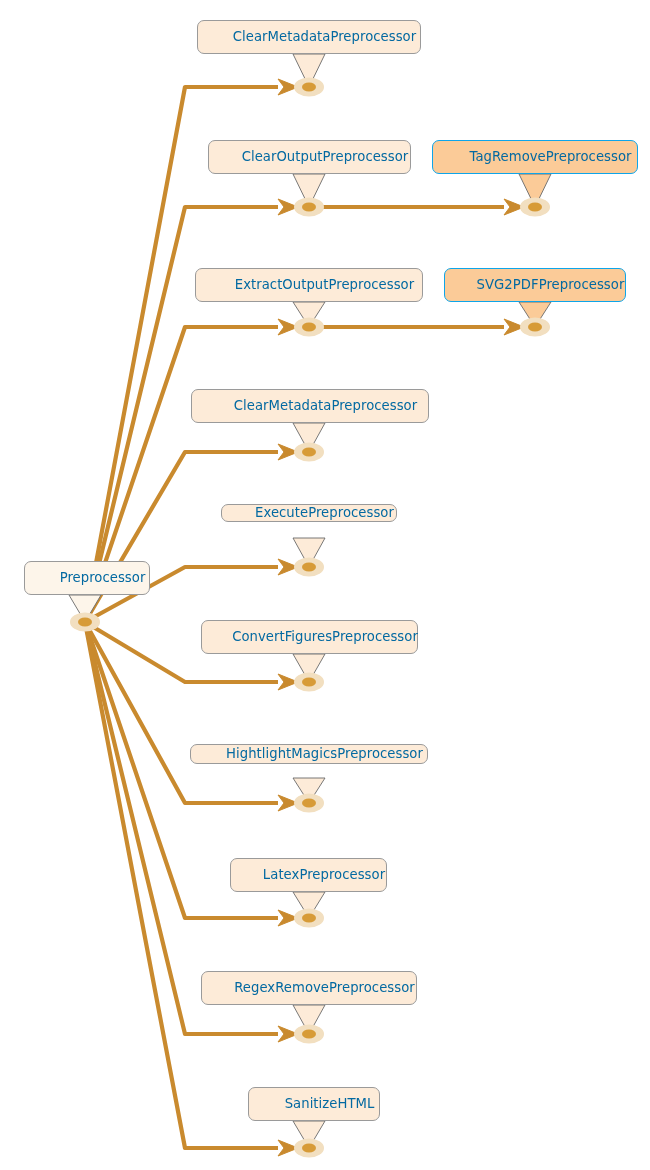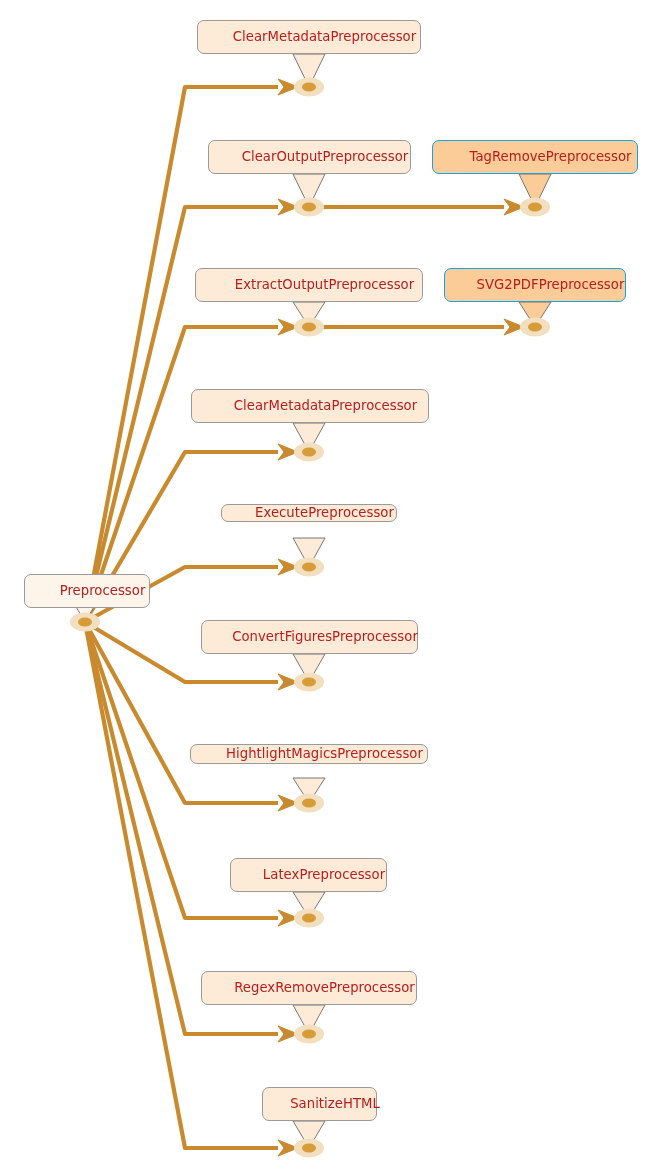--- a/index.html
+++ b/index.html
@@ -27,21 +27,21 @@
   }
   .node-box {
     position: absolute;
     box-sizing: border-box;
     border-radius: 7px;
     display: flex;
     align-items: center;
     justify-content: center;
     font-size: 13.2px;
     line-height: 1;
-    color: #b91c1c;
+    color: #0369a1;
     white-space: nowrap;
     letter-spacing: 0.05px;
     z-index: 5;
     padding-left: 31px;
   }
   .node-box.tone-light {
     background: #FDEBD8;
     border: 1px solid #9A9A9A;
   }
   .node-box.tone-root {
@@ -166,21 +166,21 @@
         <ellipse cx="309" cy="1034" rx="15" ry="9.5" fill="#F2DFC0" stroke="none"></ellipse>
         <ellipse cx="309" cy="1034" rx="7" ry="4.6" fill="#D79B37" stroke="none"></ellipse>
       </g>
       <g>
         <path d="M 293 1121 L 309 1148 L 325 1121 Z" fill="#FDEBD8" stroke="#6A6A6A" stroke-width="0.9" stroke-linejoin="round"></path>
         <ellipse cx="309" cy="1148" rx="15" ry="9.5" fill="#F2DFC0" stroke="none"></ellipse>
         <ellipse cx="309" cy="1148" rx="7" ry="4.6" fill="#D79B37" stroke="none"></ellipse>
       </g>
     </svg>
   <div id="node-layer">
-      <div class="node-box tone-root" style="left: 24px; top: 561px; width: 126px; height: 34px; margin-top: 13px;">
+      <div class="node-box tone-root" style="left: 24px; top: 561px; width: 126px; height: 34px;">
         <span>Preprocessor</span>
       </div>
       <div class="node-box tone-light" style="left: 197px; top: 20px; width: 224px; height: 34px;">
         <span>ClearMetadataPreprocessor</span>
       </div>
       <div class="node-box tone-light" style="left: 208px; top: 140px; width: 203px; height: 34px;">
         <span>ClearOutputPreprocessor</span>
       </div>
       <div class="node-box tone-dark" style="left: 432px; top: 140px; width: 206px; height: 34px;">
         <span>TagRemovePreprocessor</span>
@@ -202,17 +202,17 @@
       </div>
       <div class="node-box tone-light" style="left: 190px; top: 744px; width: 238px; height: 20px;">
         <span>HightlightMagicsPreprocessor</span>
       </div>
       <div class="node-box tone-light" style="left: 230px; top: 858px; width: 157px; height: 34px;">
         <span>LatexPreprocessor</span>
       </div>
       <div class="node-box tone-light" style="left: 201px; top: 971px; width: 216px; height: 34px;">
         <span>RegexRemovePreprocessor</span>
       </div>
-      <div class="node-box tone-light" style="left: 248px; top: 1087px; width: 115px; height: 34px; margin-left: 14px;">
+      <div class="node-box tone-light" style="left: 248px; top: 1087px; width: 132px; height: 34px;">
         <span>SanitizeHTML</span>
       </div>
     </div>
 </div>
 
 </body></html>

